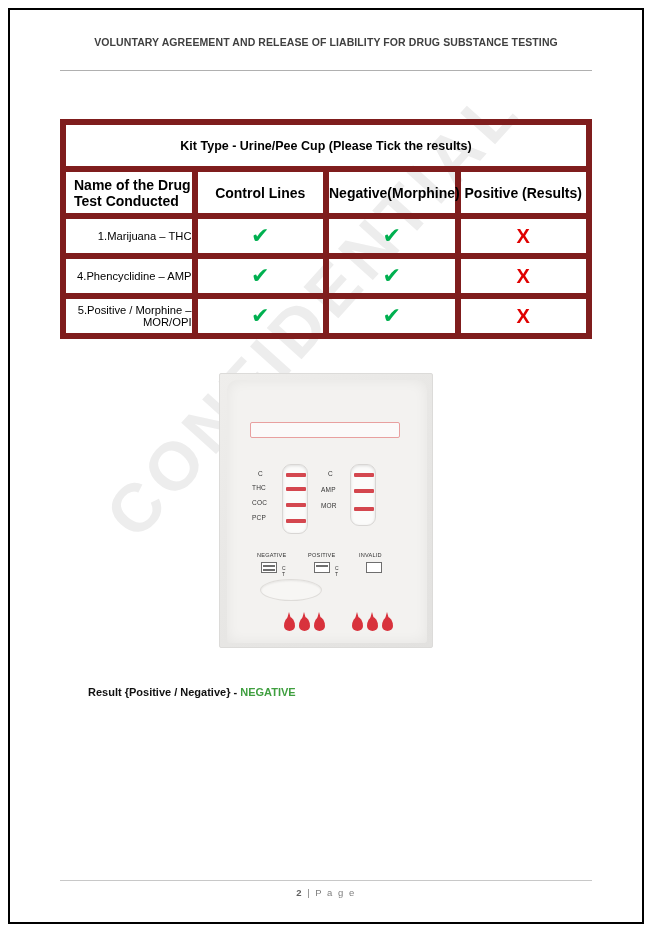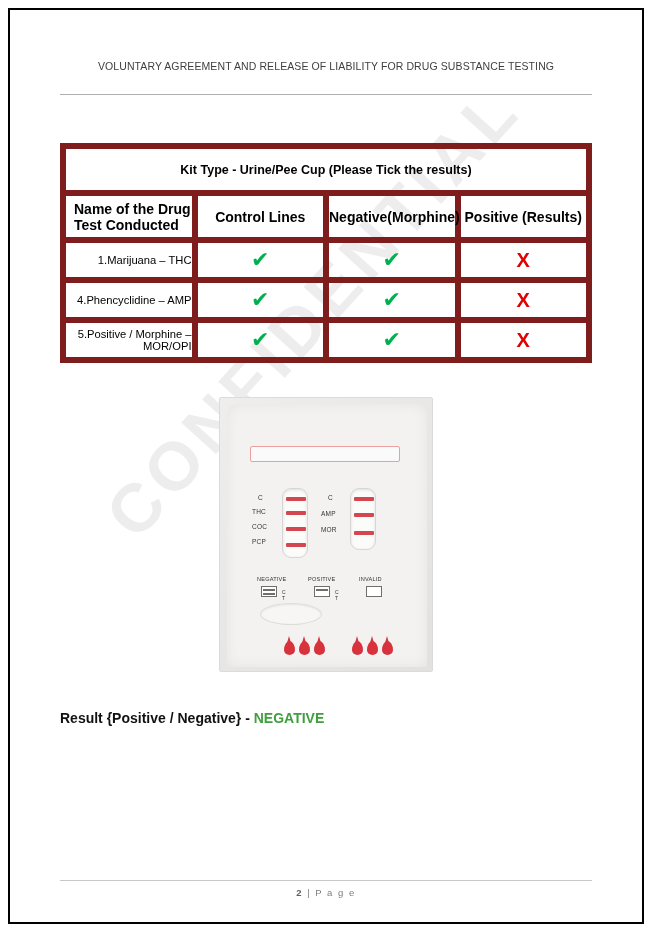--- a/index.html
+++ b/index.html
@@ -25,24 +25,24 @@
   .content {
     position: absolute;
     left: 60px; top: 30px;
     width: 532px;
   }
 
   
   .doc-title {
     text-align: center;
     font-size: 10.5px;
-    font-weight: normal;
+    font-weight: bold;
     color: #404040;
     letter-spacing: 0.1px;
-    margin-top: 30px;
+    margin-top: 6px;
   }
   .doc-subtitle {
     text-align: center;
     font-size: 10.5px;
     font-weight: bold;
     color: #404040;
     margin-top: 19px;
   }
   .header-rule {
     margin-top: 22px;
@@ -230,23 +230,24 @@
     border-left: 2.5px solid transparent;
     border-right: 2.5px solid transparent;
     border-bottom: 7px solid #d8323c;
   }
 
   
   .result-line {
     position: relative;
     z-index: 2;
     margin-top: 38px;
-    font-size: 14px;
+    font-size: 11px;
     font-weight: bold;
     color: #111;
+    margin-left: 28px;
   }
   .result-value {
     color: #3f9f3f;
     font-weight: bold;
   }
 
   
   .footer {
     position: absolute;
     left: 60px;

